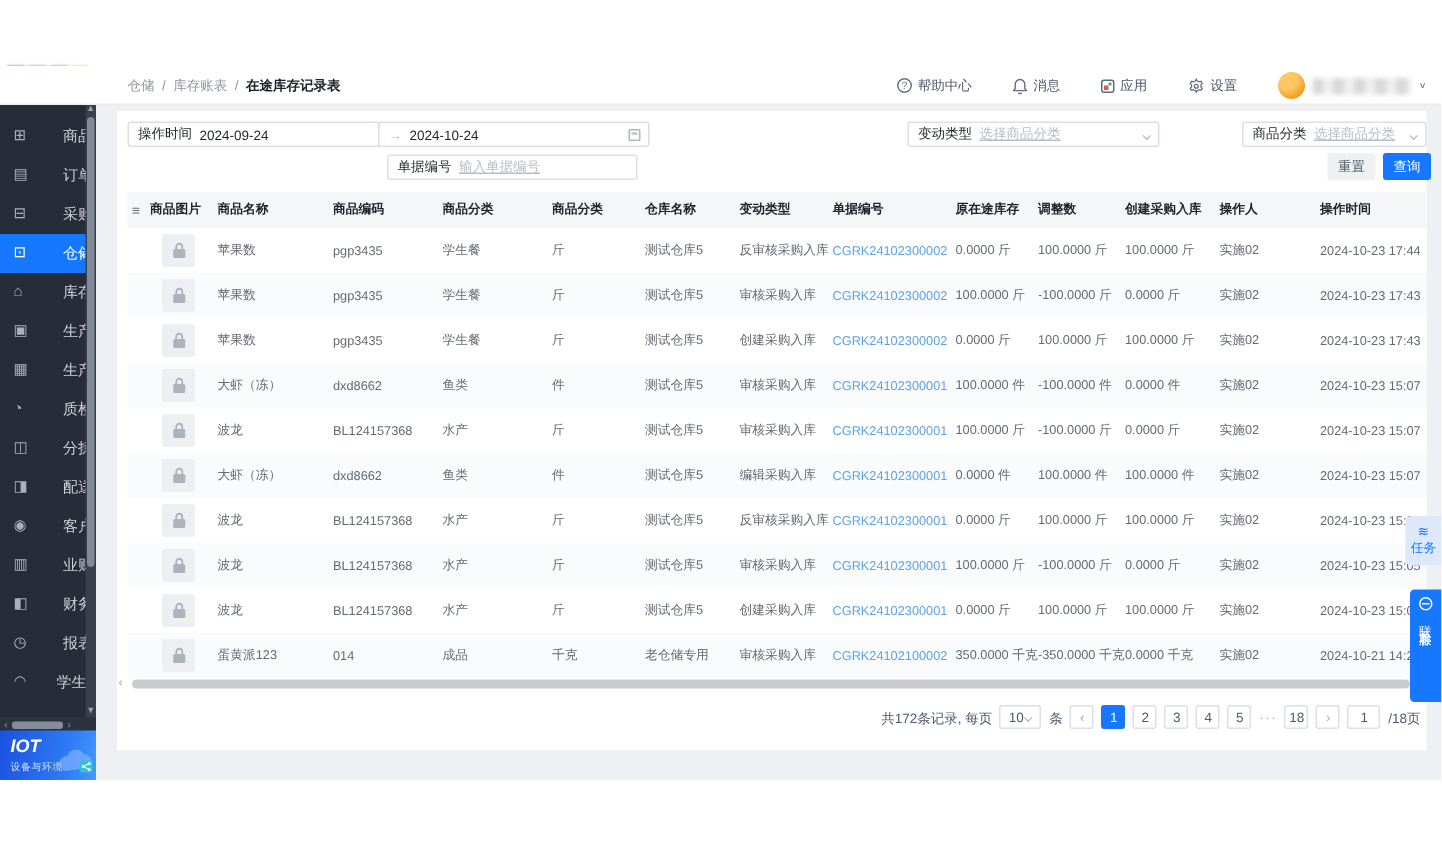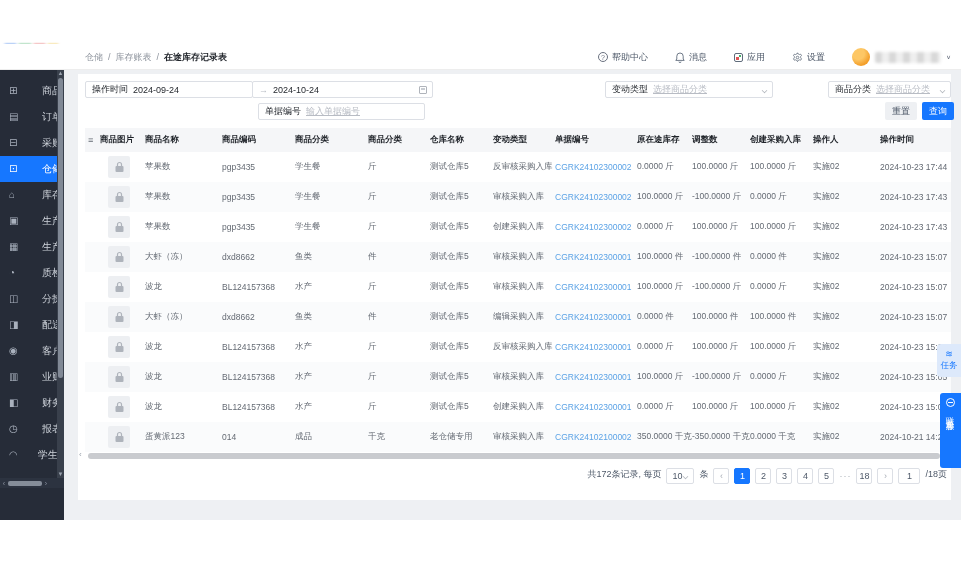--- a/index.html
+++ b/index.html
@@ -96,21 +96,21 @@
   .imgbox { width:22px; height:22px; margin-left:8px; background:#edeff2; border-radius:2px;
     display:flex; align-items:center; justify-content:center; }
   .doc-link { color:#5ca3e6; cursor:pointer; }
 
   
   .tbl-hscroll { position:absolute; left:85px; top:452px; width:866px; height:8px; }
   .tbl-hscroll .thumb { position:absolute; left:3px; top:1px; width:852px; height:6px; background:#c9cbcf; border-radius:3px; }
   .tbl-hscroll-arrow { position:absolute; left:79px; top:450px; font-size:8px; color:#9aa1ab; }
 
   
-  .pagination { position:absolute; right:14px; top:468px; height:18px; display:flex; align-items:flex-start;
+  .pagination { position:absolute; right:14px; top:468px; height:18px; display:flex; align-items:flex-end;
     gap:5px; font-size:9px; color:#4e5969; }
   .pp-select { width:28px; height:16px; border:1px solid #dcdfe5; border-radius:2px; position:relative;
     display:flex; align-items:center; padding-left:5px; }
   .pp-select .f-chev { top:5px; }
   .page-btn { min-width:16px; height:16px; border:1px solid #dcdfe5; border-radius:2px; background:#fff;
     display:flex; align-items:center; justify-content:center; padding:0 2px; cursor:pointer; color:#4e5969; }
   .page-btn.active { background:#1677ff; border-color:#1677ff; color:#fff; }
   .page-btn.nav { color:#a7adb5; }
   .page-ellipsis { color:#a7adb5; letter-spacing:1px; }
   .jump-box { width:22px; height:16px; border:1px solid #dcdfe5; border-radius:2px;
@@ -267,20 +267,32 @@
       <div class="v-arrow" style="top:0">▲</div>
       <div class="thumb"></div>
       <div class="v-arrow" style="bottom:0">▼</div>
     </div>
     <div class="side-hscroll">
       <div class="h-arrow">‹</div>
       <div class="thumb"></div>
       <div class="h-arrow">›</div>
     </div>
   </aside>
+  <div class="iot">
+    <div class="iot-title">IOT</div>
+    <div class="iot-sub">设备与环境</div>
+    <svg class="iot-cloud" width="30" height="20" viewBox="0 0 30 20">
+      <path d="M7 16 a5 5 0 0 1 1-10 a6 6 0 0 1 11-1 a4.5 4.5 0 0 1 1 9 z" fill="#7fb0ff" opacity="0.75"></path>
+      <rect x="16" y="9" width="9" height="8" rx="2" fill="#35c3d8"></rect>
+      <circle cx="18.5" cy="13" r="1" fill="#fff"></circle>
+        <circle cx="22.5" cy="11" r="1" fill="#fff"></circle>
+        <circle cx="22.5" cy="15" r="1" fill="#fff"></circle>
+      <path d="M18.5 13 L22.5 11 M18.5 13 L22.5 15" stroke="#fff" stroke-width="0.7"></path>
+    </svg>
+  </div>
 
   <div class="content-bg"></div>
   <div class="card"></div>
 
   <div class="fbox" style="left:85px;top:81px;width:168px">
     <span class="flabel">操作时间</span>
     <span class="fval">2024-09-24</span>
   </div>
   <div class="fbox" style="left:252px;top:81px;width:181px">
     <span class="f-arrow">→</span>

